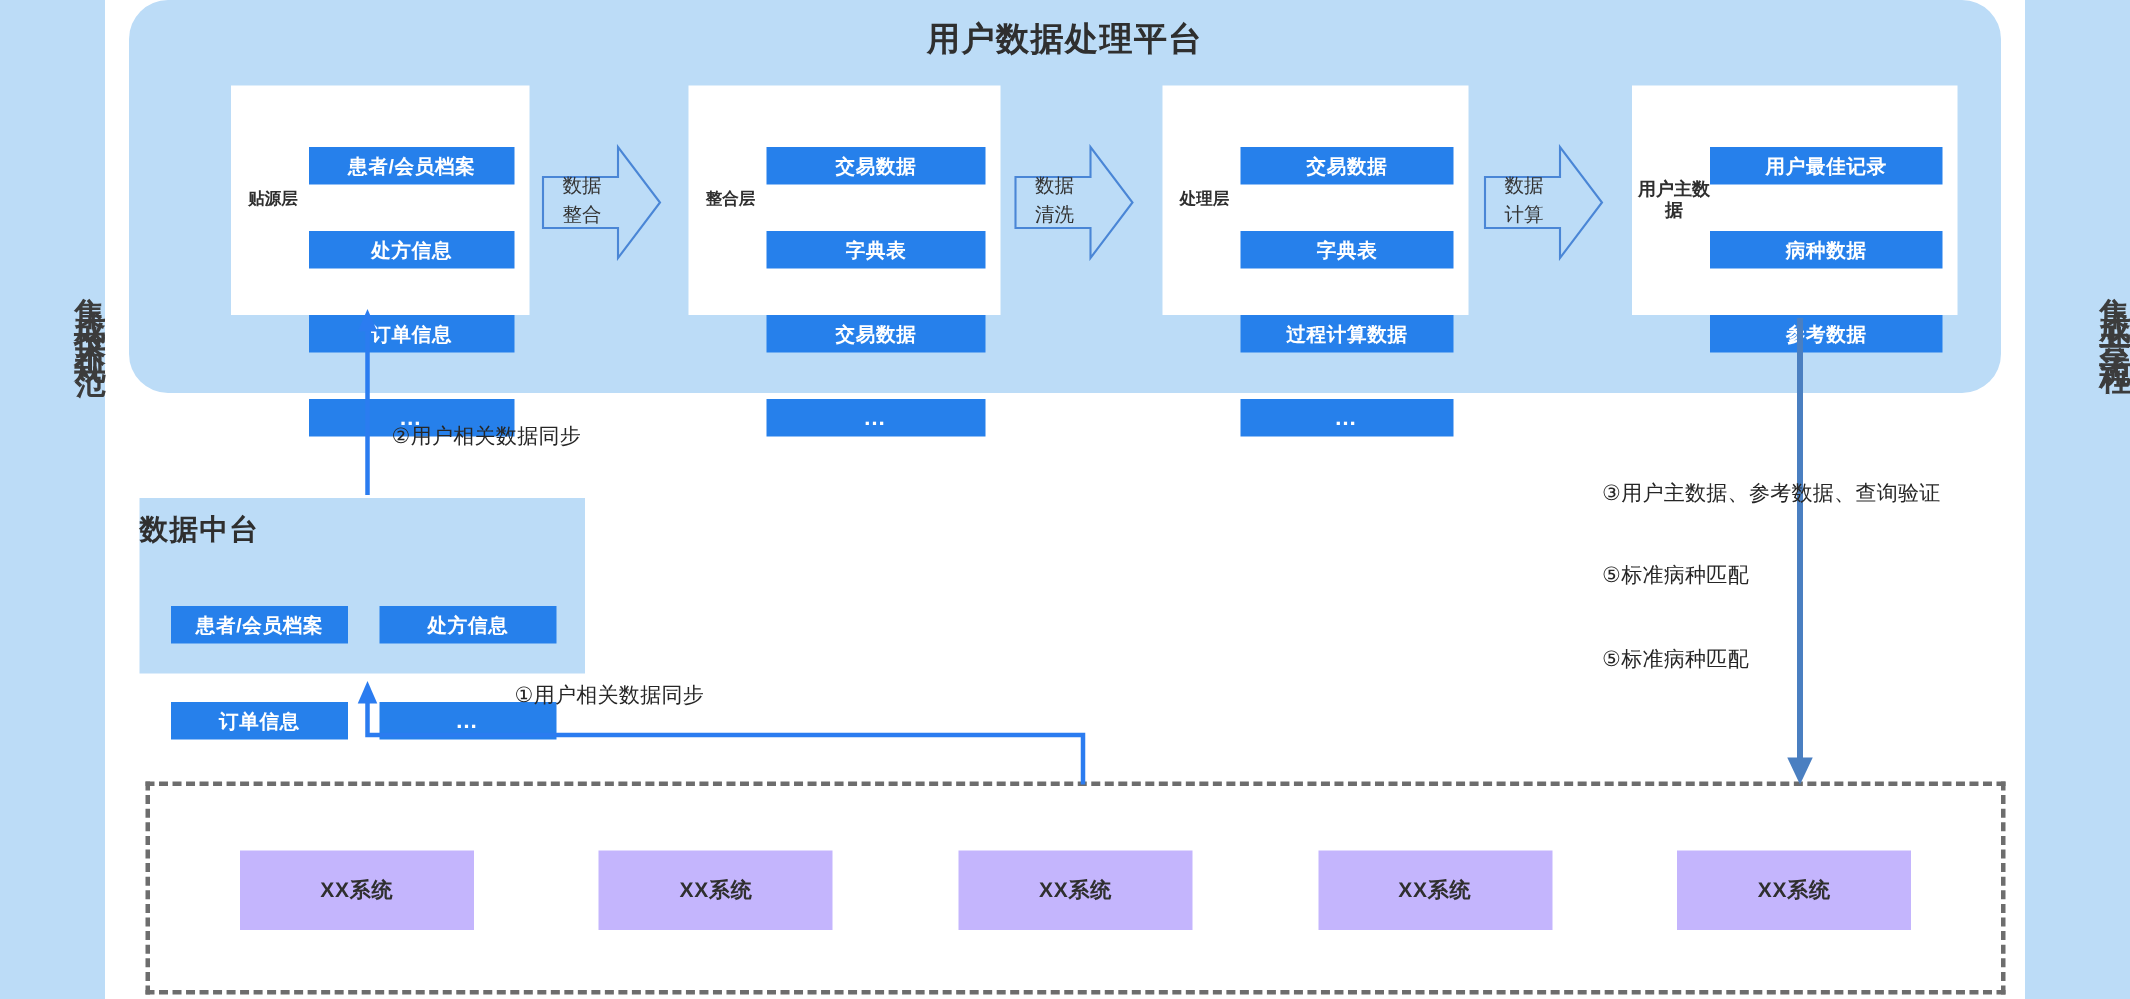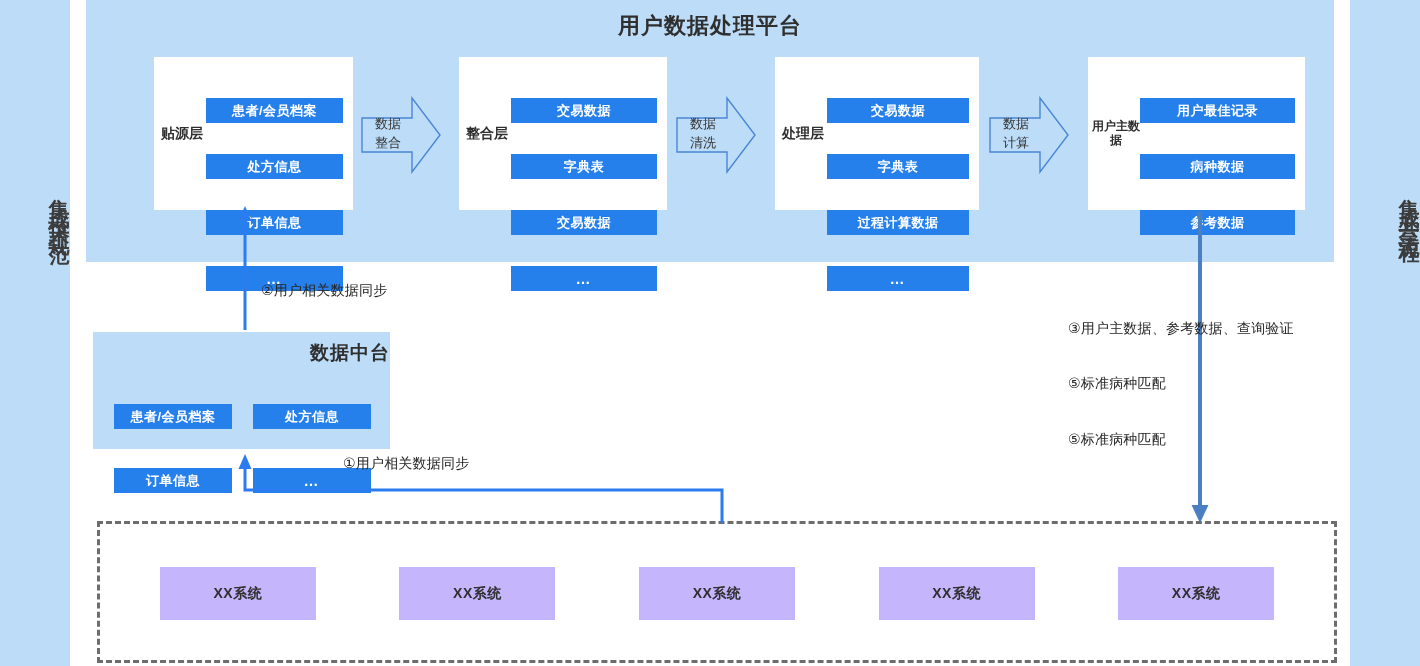--- a/index.html
+++ b/index.html
@@ -45,20 +45,21 @@
   }
 
   
   .platform{
     position:absolute;
     left:86px;
     top:0;
     width:1248px;
     height:262px;
     background:#bcdcf7;
+    border-radius:26px;
   }
   .platform-title{
     position:absolute;
     left:0;right:0;
     top:11px;
     text-align:center;
     font-size:22px;
     font-weight:700;
     color:#2f2f2f;
     letter-spacing:1px;
@@ -70,21 +71,21 @@
     top:57px;
     height:153px;
     background:#ffffff;
     display:flex;
     align-items:center;
   }
   .layer-label{
     width:48px;
     flex:0 0 48px;
     text-align:center;
-    font-size:14px;
+    font-size:11px;
     font-weight:700;
     color:#2f2f2f;
     line-height:1.16;
     letter-spacing:0;
     word-break:break-all;
     padding-left:4px;
   }
   .layer-items{
     flex:1 1 auto;
     display:flex;
@@ -142,21 +143,21 @@
     left:93px;
     top:332px;
     width:297px;
     height:117px;
     background:#bcdcf7;
   }
   .dmp-title{
     position:absolute;
     left:0;right:0;
     top:8px;
-    text-align:right;
+    text-align:left;
     font-size:19px;
     font-weight:700;
     color:#2f2f2f;
     letter-spacing:1px;
   }
   .dmp-grid{
     position:absolute;
     left:21px;
     top:41px;
     width:257px;

